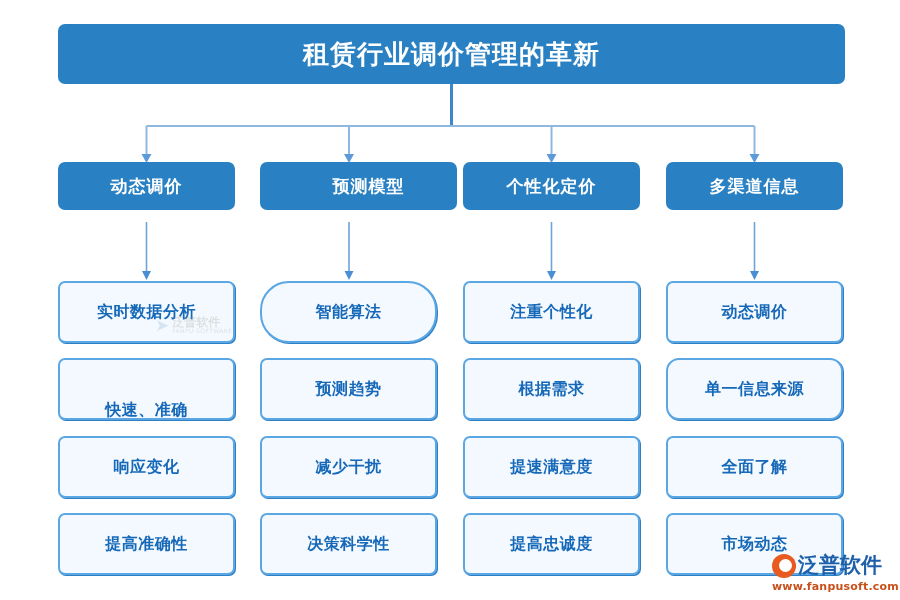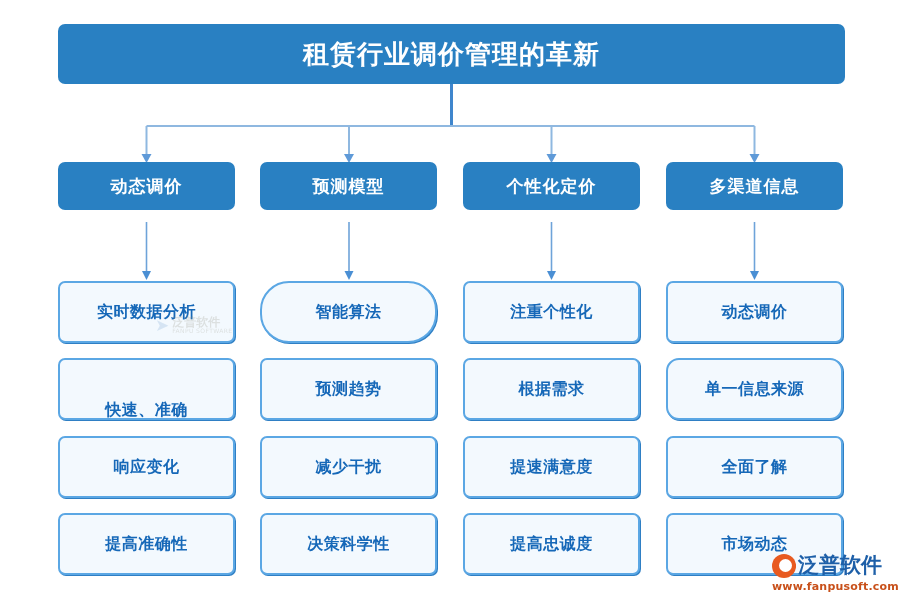--- a/index.html
+++ b/index.html
@@ -236,21 +236,21 @@
   <div class="leaf-box" style="left:58px; top:358px;align-items:flex-end;">
     <span class="leaf-text">快速、准确</span>
   </div>
   <div class="leaf-box" style="left:58px; top:436px;">
     <span class="leaf-text">响应变化</span>
   </div>
   <div class="leaf-box" style="left:58px; top:513px;">
     <span class="leaf-text">提高准确性</span>
   </div>
 
-  <div class="cat-box" style="left:260px;">
+  <div class="cat-box" style="left:260px;padding-left:20px;">
     <span class="cat-text">预测模型</span>
   </div>
   <div class="leaf-box" style="left:260px; top:281px;border-radius:29px;">
     <span class="leaf-text">智能算法</span>
   </div>
   <div class="leaf-box" style="left:260px; top:358px;">
     <span class="leaf-text">预测趋势</span>
   </div>
   <div class="leaf-box" style="left:260px; top:436px;">
     <span class="leaf-text">减少干扰</span>

